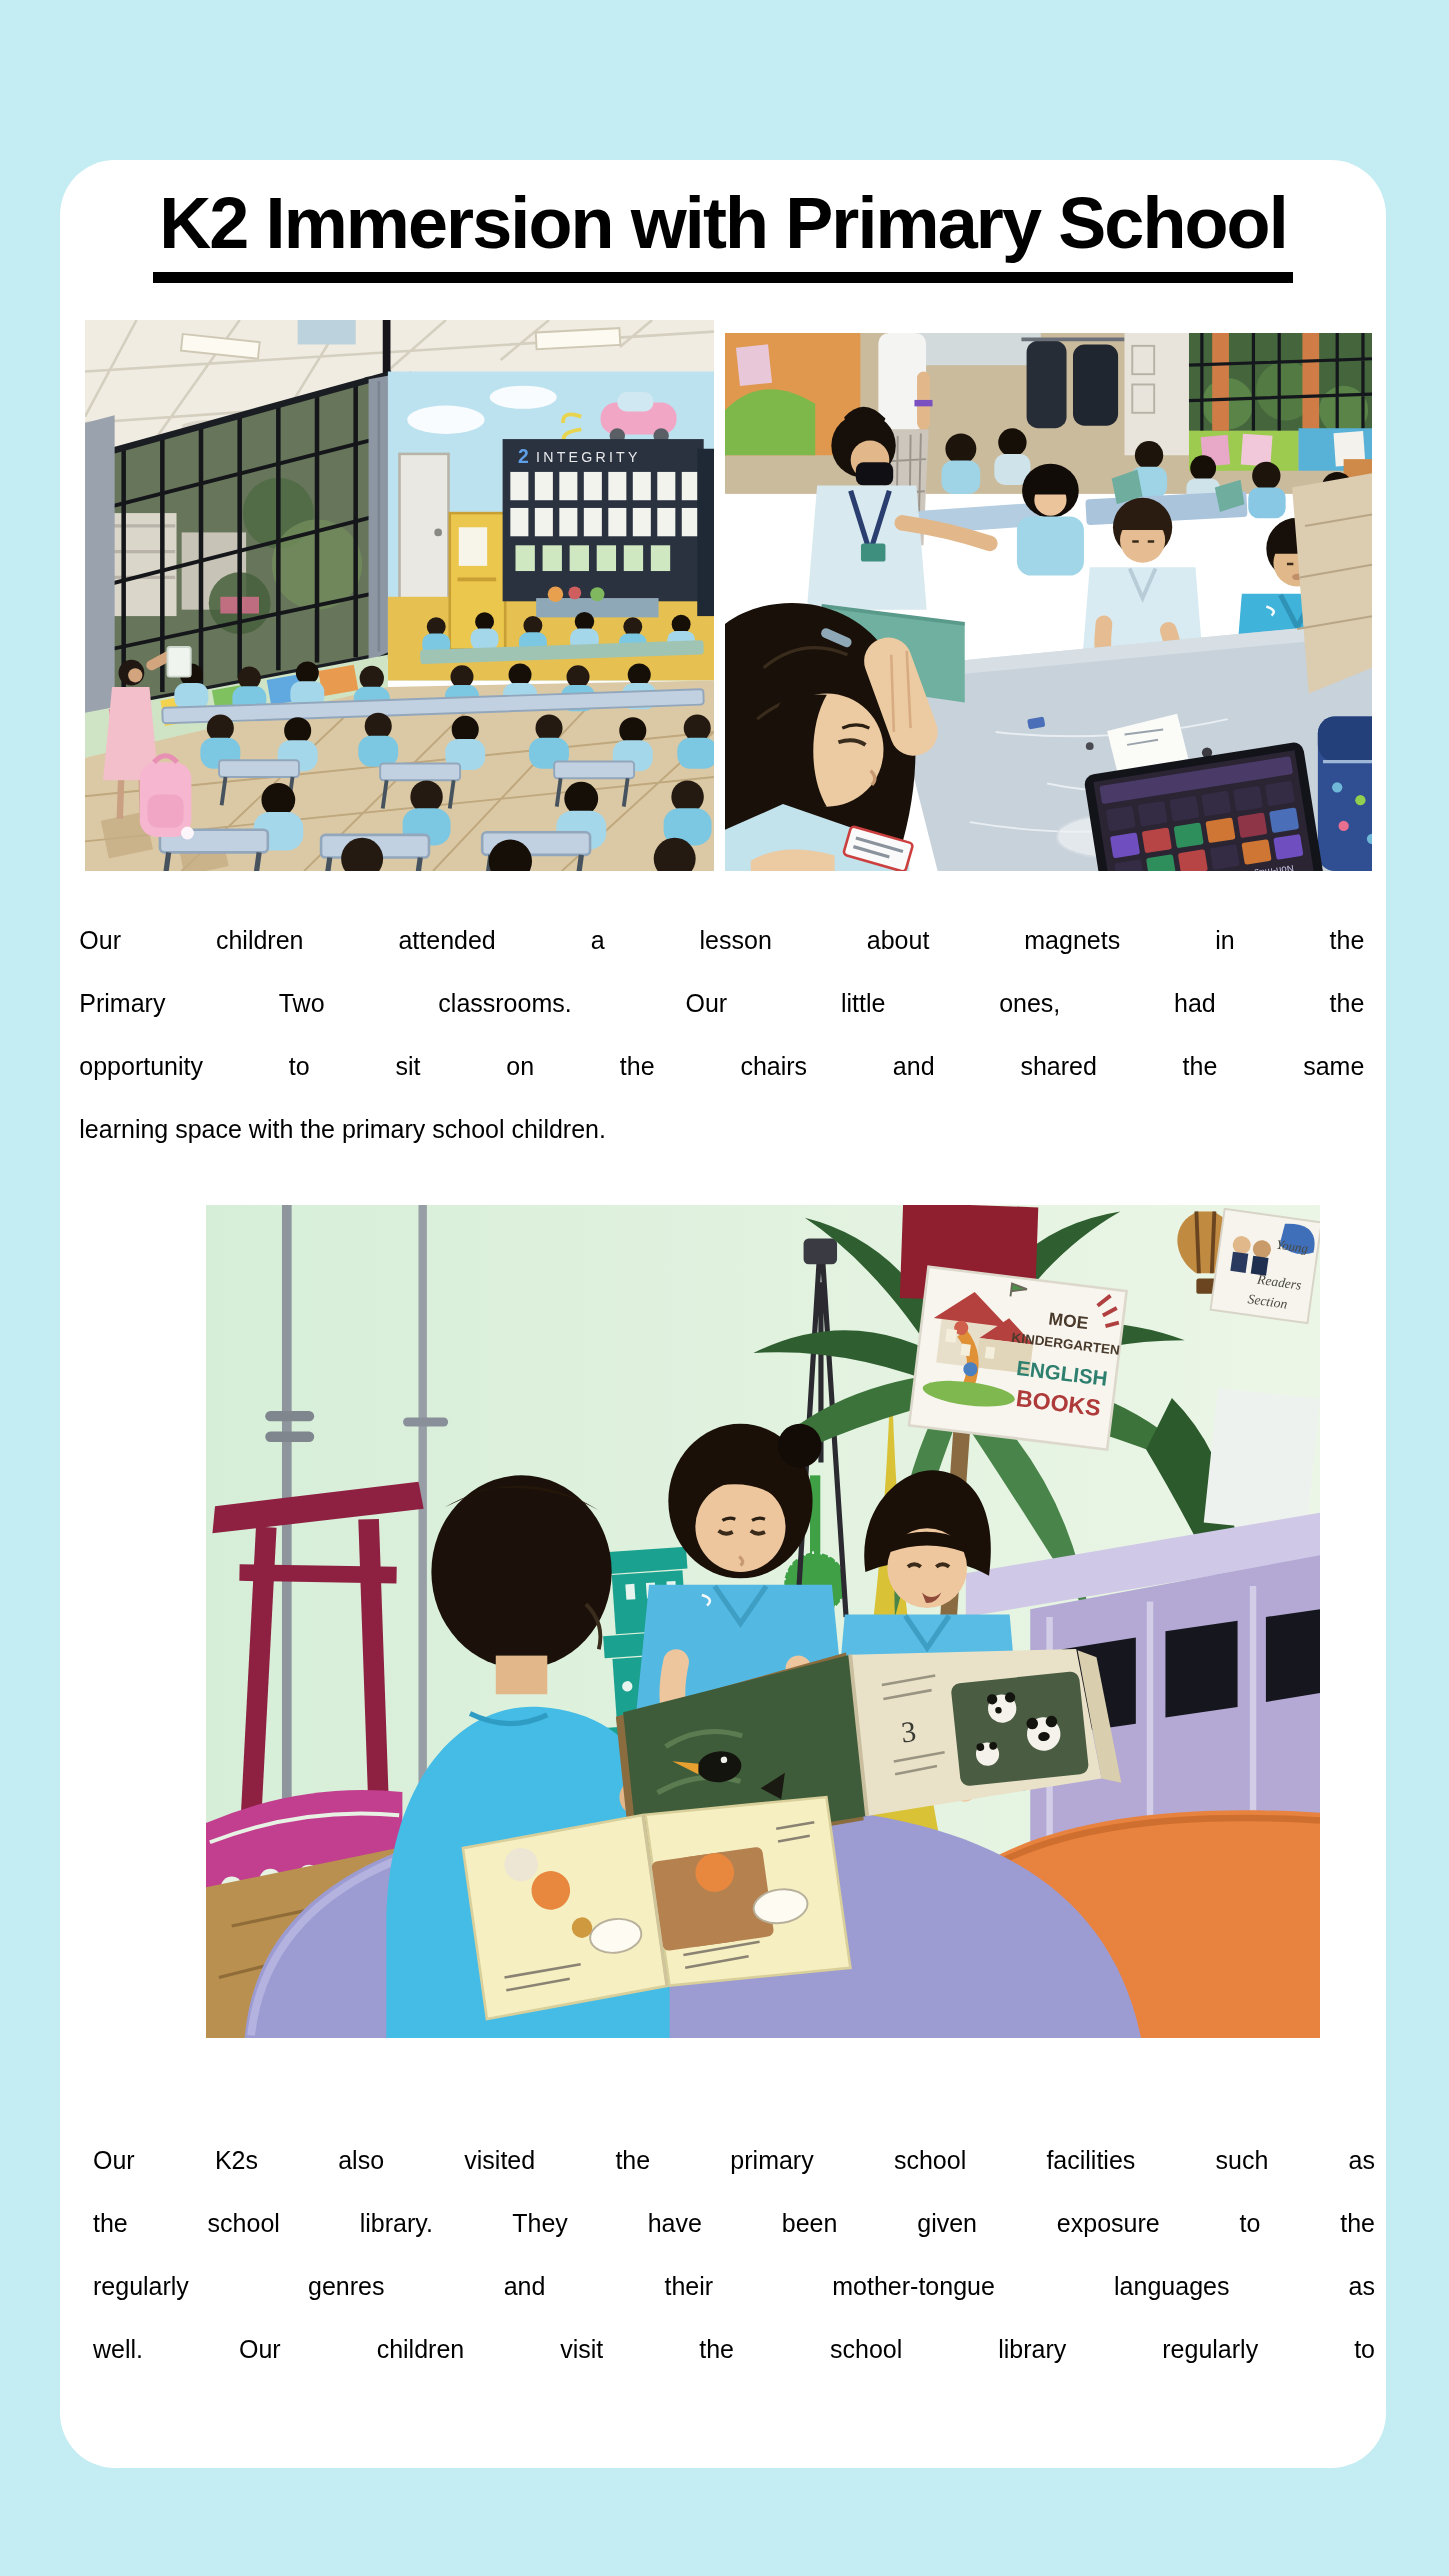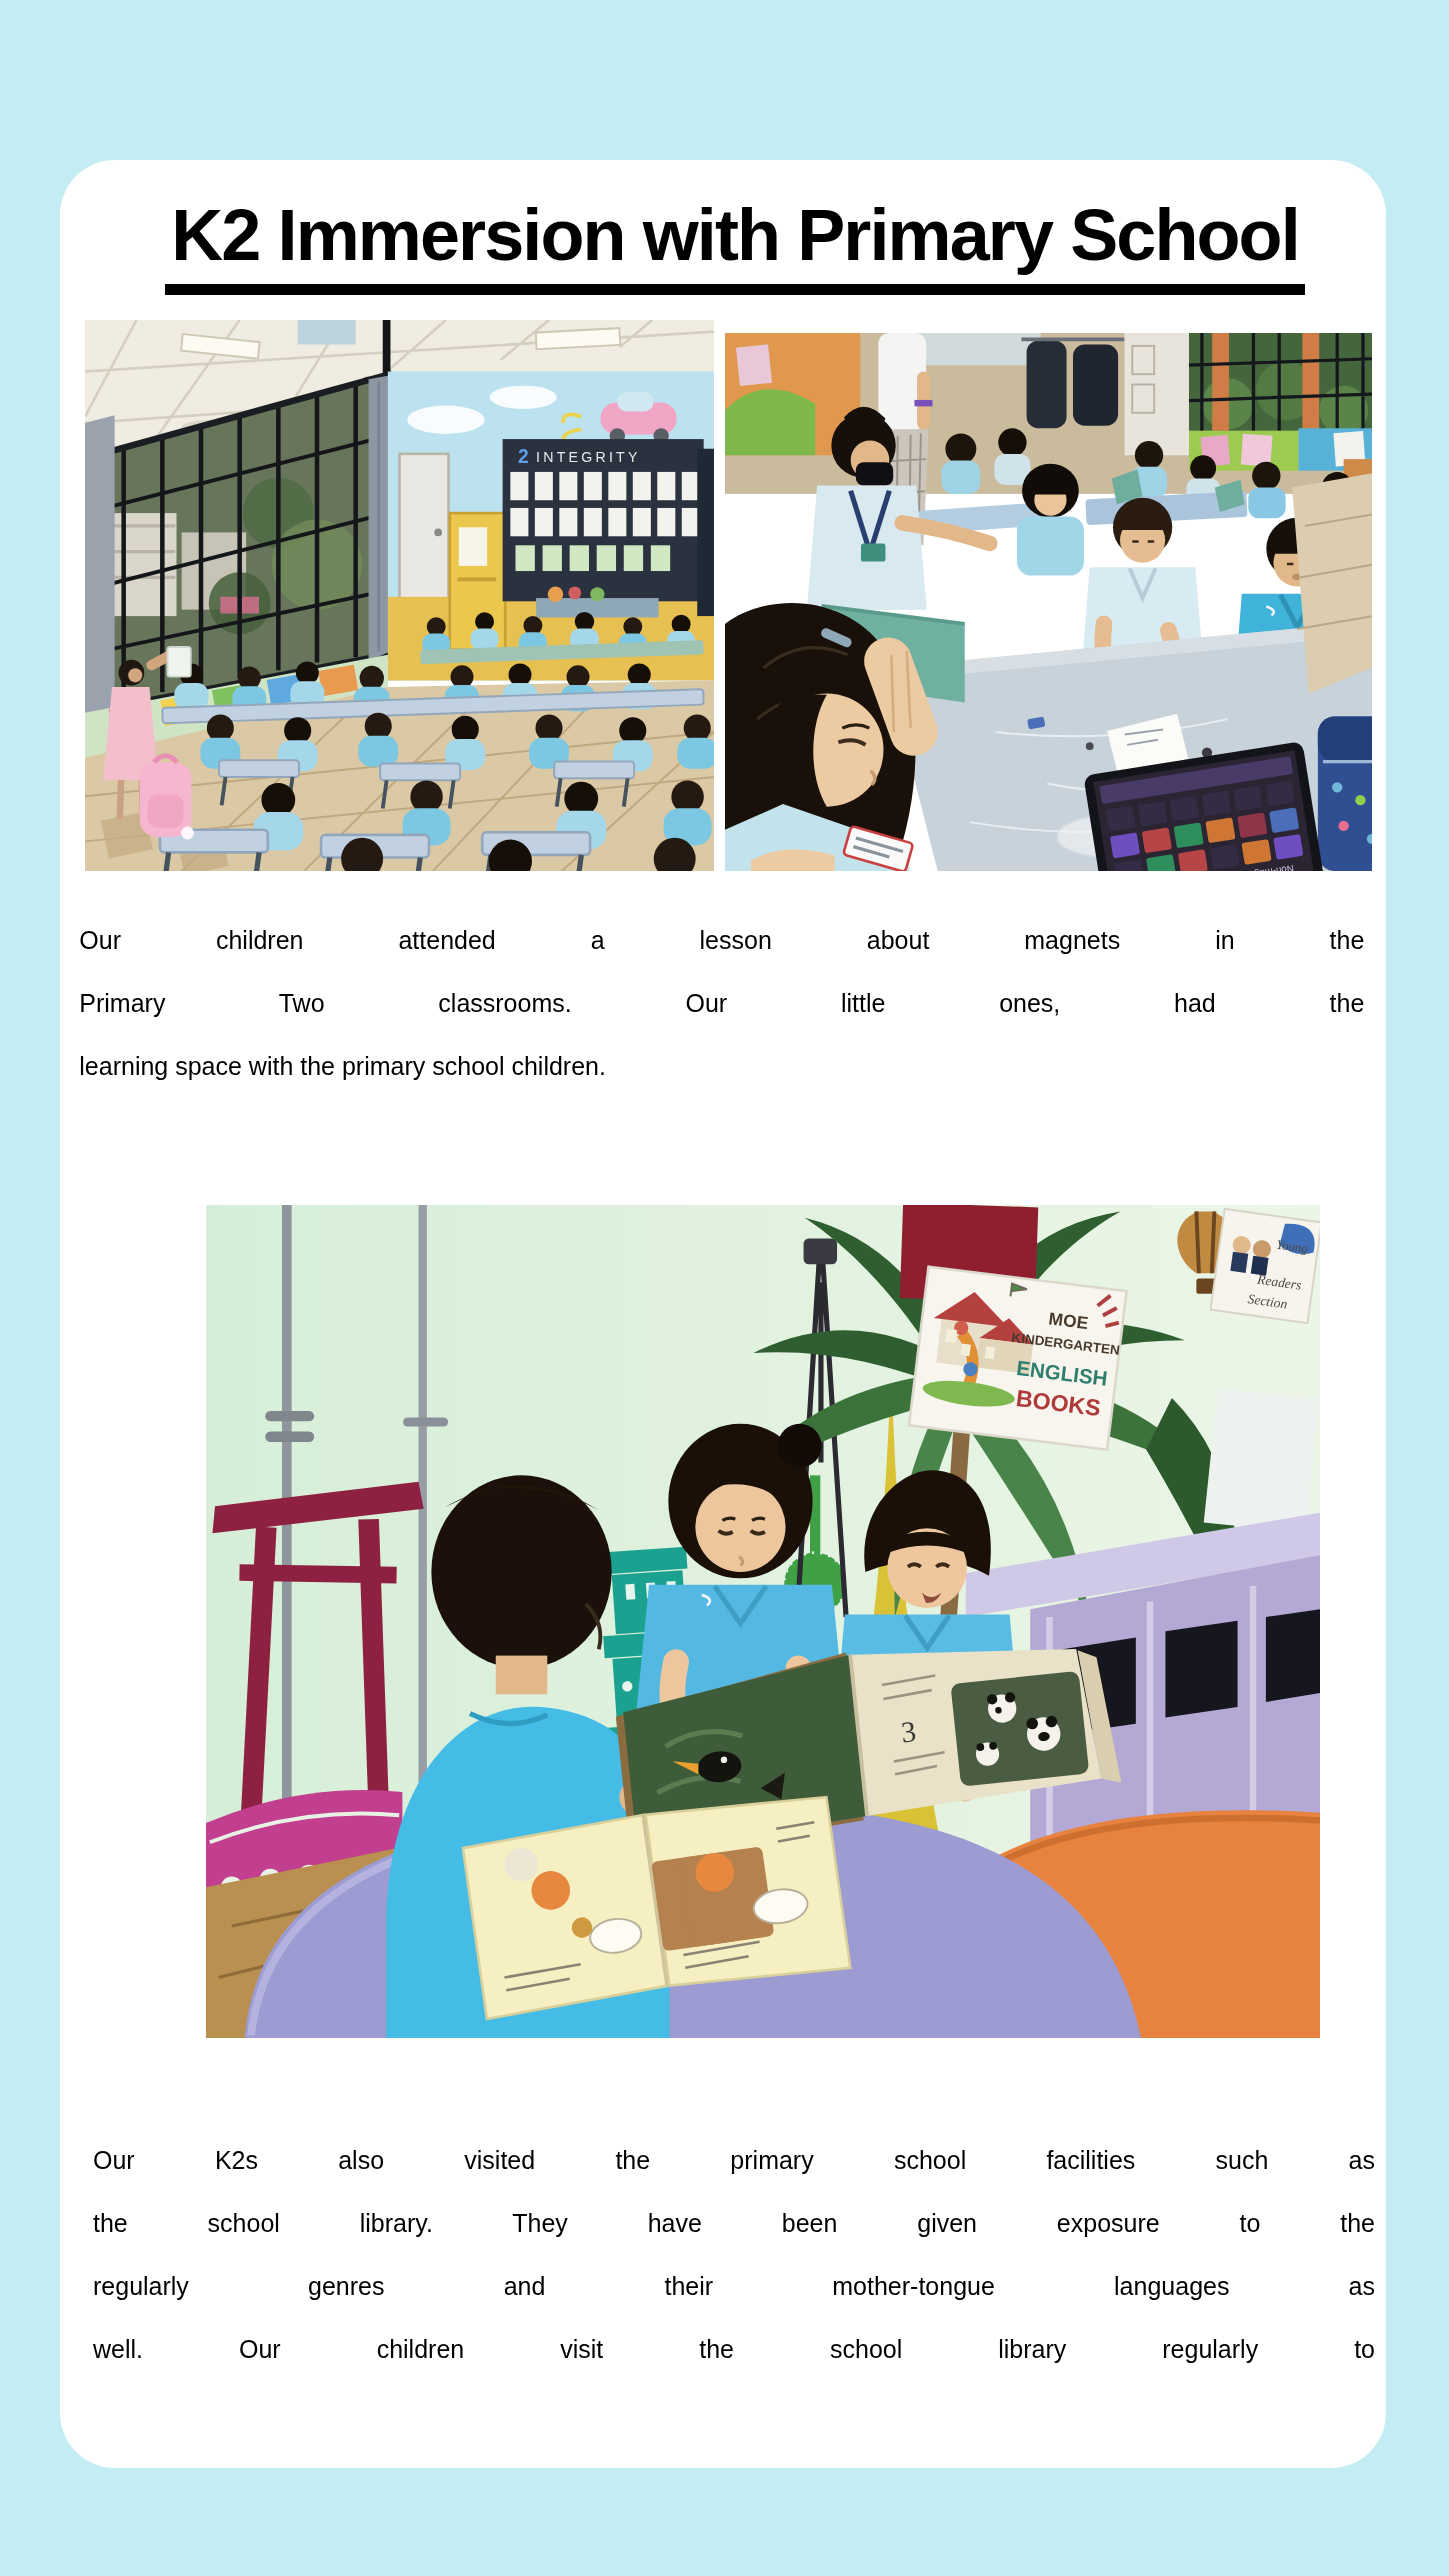--- a/index.html
+++ b/index.html
@@ -11,21 +11,21 @@
     color:#000;
     overflow:hidden;
   }
   .card{
     position:absolute;left:60px;top:160px;
     width:1326px;height:2308px;
     background:#ffffff;border-radius:55px;
   }
   .title{
     position:absolute;top:22px;left:0;width:100%;
-    text-align:center;margin:12px;
+    text-align:center;margin:0;
     font-size:72px;font-weight:bold;letter-spacing:-1.9px;
     font-family:"Liberation Sans", sans-serif;
   }
   .title .tspan{
     display:inline-block;
     border-bottom:11.6px solid #000;
     padding:0 6.4px 7.7px 6.4px;
   }
   .photo-row{
     position:absolute;left:24.5px;top:160px;
@@ -442,20 +442,21 @@
           <path d="M258 500 L262 620 M282 494 L288 614" stroke="#d8ac82" stroke-width="4"></path>
           <path d="M40 820 Q90 790 170 812 L170 836 L40 836 Z" fill="#eccaa2"></path>
         </g>
       </svg>
     </figure>
   </div>
 
   <div class="para para-1">
       <div class="jline">Our children attended a lesson about magnets in the</div>
       <div class="jline">Primary Two classrooms. Our little ones, had the</div>
+      <div class="jline">opportunity to sit on the chairs and shared the same</div>
       <div class="jline jlast">learning space with the primary school children.</div>
     </div>
 
   <figure class="photo-mid" aria-label="Three children reading picture books in the school library">
     <svg viewBox="0 0 1730 1294" preserveAspectRatio="none">
       <defs>
         <linearGradient id="wallg" x1="0" y1="0" x2="1" y2="0">
           <stop offset="0" stop-color="#d6eed8"></stop>
             <stop offset="1" stop-color="#ecf6e6"></stop>
         </linearGradient>

